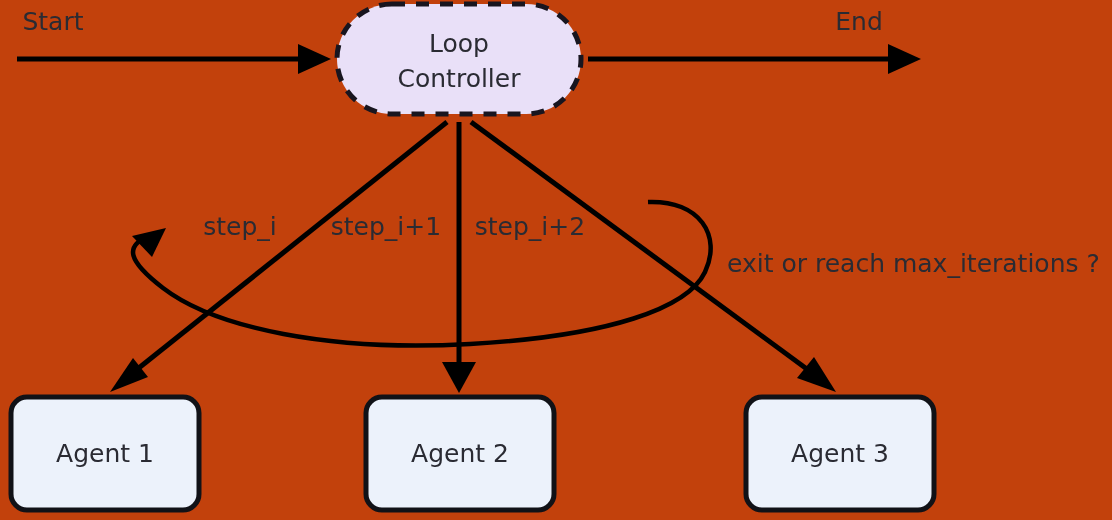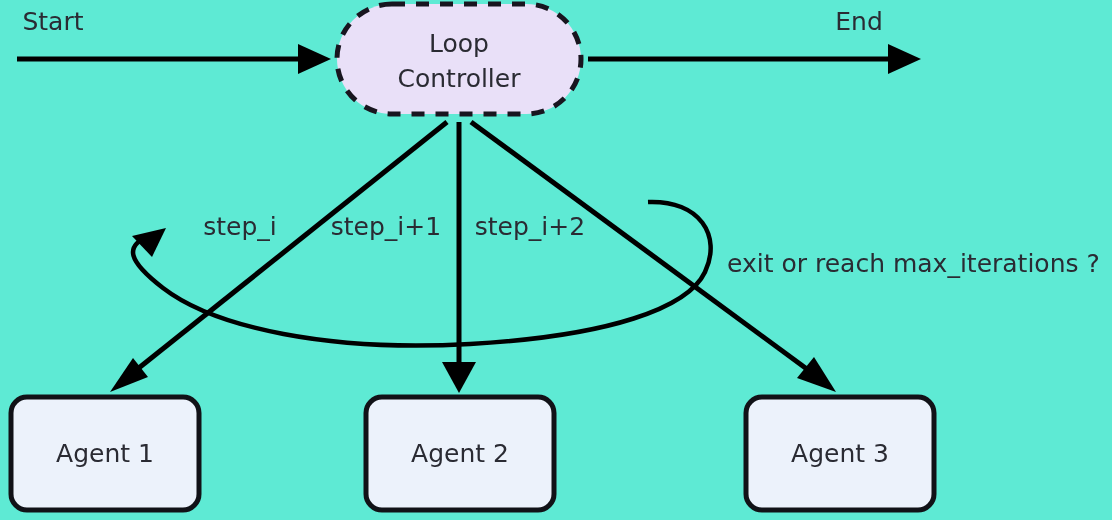--- a/index.html
+++ b/index.html
@@ -10,21 +10,21 @@
   body {
     width: 1112px;
     height: 520px;
     overflow: hidden;
     font-family: "DejaVu Sans", "Liberation Sans", sans-serif;
   }
   #diagram-root {
     position: relative;
     width: 1112px;
     height: 520px;
-    background: #5eead4;
+    background: #c2410c;
   }
   svg#flow-svg {
     display: block;
     width: 1112px;
     height: 520px;
   }
   .node-label,
   .edge-label,
   .endpoint-label {
     font-family: "DejaVu Sans", "Liberation Sans", sans-serif;

